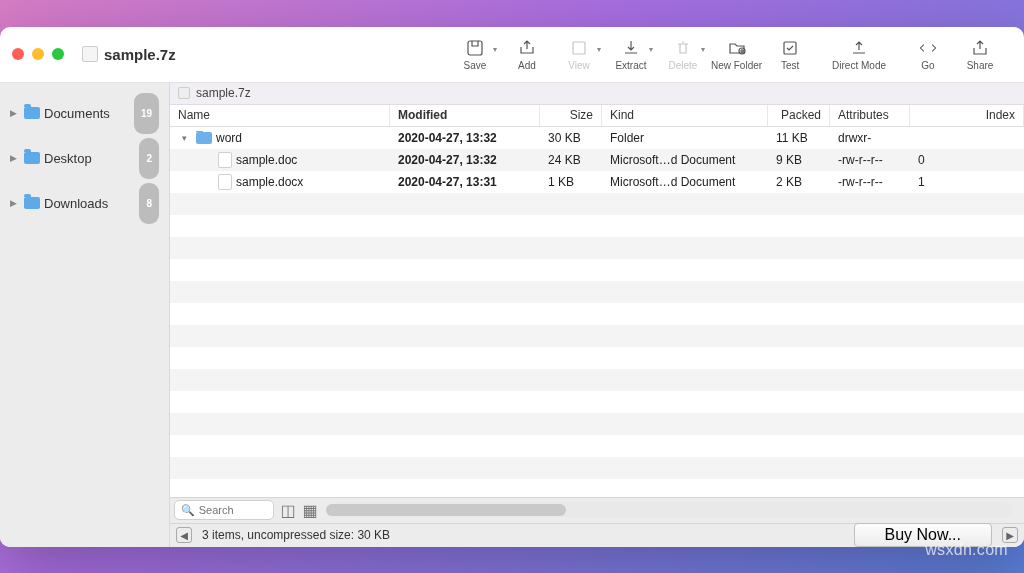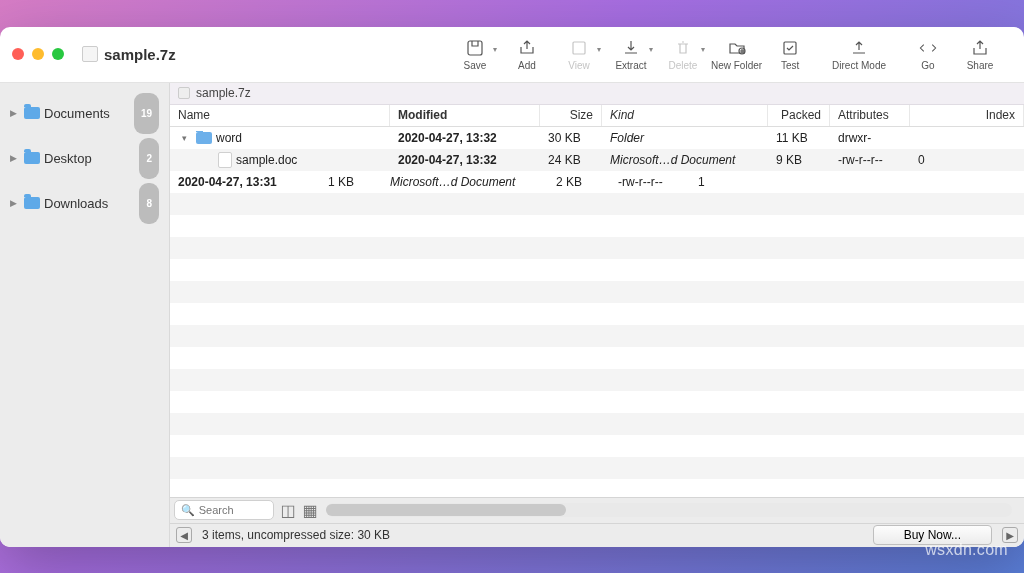--- a/index.html
+++ b/index.html
@@ -47,21 +47,21 @@
 
 .main { flex:1; display:flex; flex-direction:column; min-width:0;}
 .breadcrumb{ height:22px; background:#f2eff4; border-bottom:1px solid #e0dce3; display:flex; align-items:center; padding:0 8px; font-size:12px; color:#444; gap:6px;}
 .breadcrumb .bicon{width:12px;height:12px;background:#eee;border:1px solid #ccc;border-radius:2px;}
 
 .thead{ display:flex; height:22px; border-bottom:1px solid #ddd; font-size:12px; color:#333; background:#fff;}
 .thead>div{ padding:4px 8px; border-right:1px solid #e8e8e8; display:flex; align-items:center;}
 .col-name{flex:0 0 220px;}
 .col-mod{flex:0 0 150px;font-weight:bold;}
 .col-size{flex:0 0 62px; justify-content:flex-end;}
-.col-kind{flex:0 0 166px;font-style:italic;}
+.col-kind{flex:0 0 166px;}
 .col-packed{flex:0 0 62px; justify-content:flex-end;}
 .col-attr{flex:0 0 80px;}
 .col-idx{flex:1; justify-content:flex-end;}
 
 .rows{ flex:1; overflow:auto; font-size:12px; color:#222;}
 .row{ display:flex; height:22px; align-items:center;}
 .row:nth-child(even){ background:#f4f4f4;}
 .row>div{ padding:0 8px; overflow:hidden; text-overflow:ellipsis; white-space:nowrap;}
 .row .col-name{ display:flex; align-items:center; gap:4px;}
 .row .disclose{ color:#777; font-size:9px; width:10px; display:inline-block;}
@@ -72,21 +72,21 @@
 .bottombar{ height:26px; border-top:1px solid #d5d5d5; background:#ececec; display:flex; align-items:center; padding:0 4px;}
 .search{ flex:0 0 100px; display:flex; align-items:center; gap:4px; background:#fff; border:1px solid #d0d0d0; border-radius:5px; height:20px; padding:0 6px; font-size:11px; color:#888;}
 .search input{ border:none; outline:none; width:60px; font-size:11px; background:transparent;}
 .bb-icons{ display:flex; gap:6px; margin-left:6px; color:#777;}
 .bb-icons span{ width:16px; height:16px; display:flex; align-items:center; justify-content:center; cursor:pointer;}
 .scrolltrack{ flex:1; height:14px; background:#e9e9e9; border-radius:7px; margin:0 8px; position:relative;}
 .scrollerthumb{ position:absolute; left:0; top:1px; height:12px; width:35%; background:#c9c9c9; border-radius:6px;}
 
 .statusbar{ height:24px; background:#ececec; border-top:1px solid #d5d5d5; display:flex; align-items:center; padding:0 6px; font-size:12px; color:#333;}
 .statusbar .sicon{ width:16px; height:16px; border:1px solid #aaa; border-radius:3px; display:flex; align-items:center; justify-content:center; font-size:10px; color:#666; margin-right:10px;}
-.statusbar .buy{ margin-left:auto; background:linear-gradient(#fdfdfd,#ececec); border:1px solid #bfbfbf; border-radius:4px; padding:2px 30px; font-size:12px; cursor:pointer;}
+.statusbar .buy{ margin-left:auto; background:linear-gradient(#fdfdfd,#ececec); border:1px solid #bfbfbf; border-radius:4px; padding:2px 30px; font-size:16px; cursor:pointer;}
 .statusbar .sicon.right{margin-left:10px; margin-right:0;}
 
 .watermark{ position:absolute; right:16px; bottom:14px; color:rgba(255,255,255,.7); font-size:16px; letter-spacing:.3px;}
 </style>
 </head>
 <body>
 
 <div class="window">
   <div class="titlebar">
     <div class="traffic">
@@ -255,20 +255,26 @@
               <span>sample.doc</span>
             </div>
             <div class="col-mod">2020-04-27, 13:32</div>
             <div class="col-size">24 KB</div>
             <div class="col-kind">Microsoft…d Document</div>
             <div class="col-packed">9 KB</div>
             <div class="col-attr">-rw-r--r--</div>
             <div class="col-idx">0</div>
           </div>
           <div class="row">
+            <div class="col-name">
+              <span style="width: 18px; display: inline-block;"></span>
+              <span style="width: 14px; display: inline-block;"></span>
+              <span class="docicon"></span>
+              <span>sample.docx</span>
+            </div>
             <div class="col-mod">2020-04-27, 13:31</div>
             <div class="col-size">1 KB</div>
             <div class="col-kind">Microsoft…d Document</div>
             <div class="col-packed">2 KB</div>
             <div class="col-attr">-rw-r--r--</div>
             <div class="col-idx">1</div>
           </div>
           <div class="row"></div>
           <div class="row"></div>
           <div class="row"></div>

